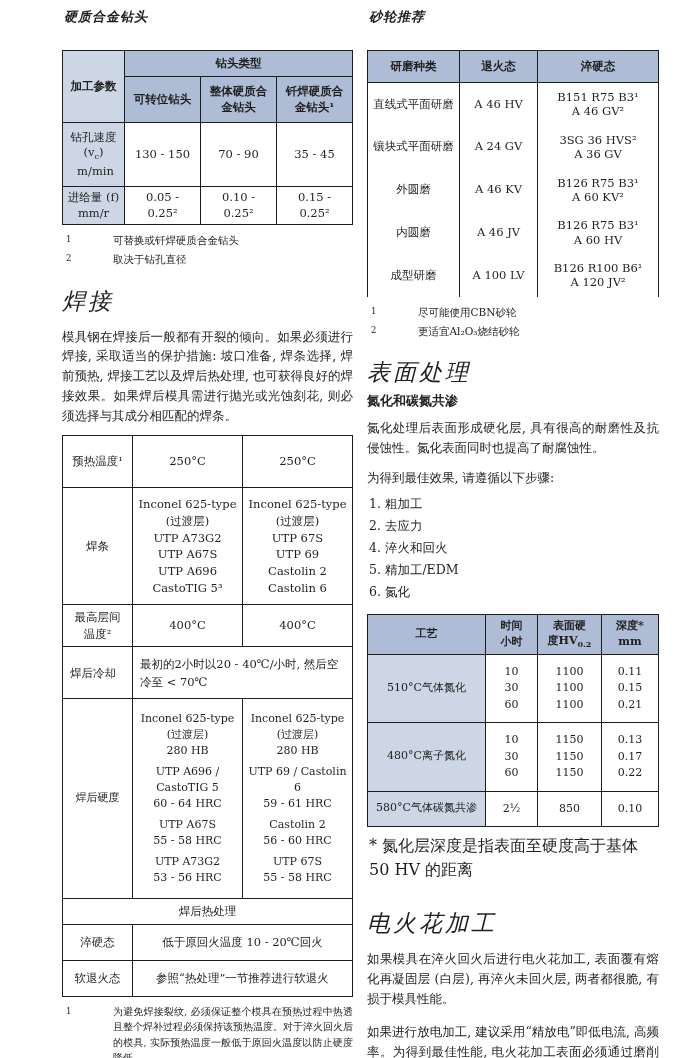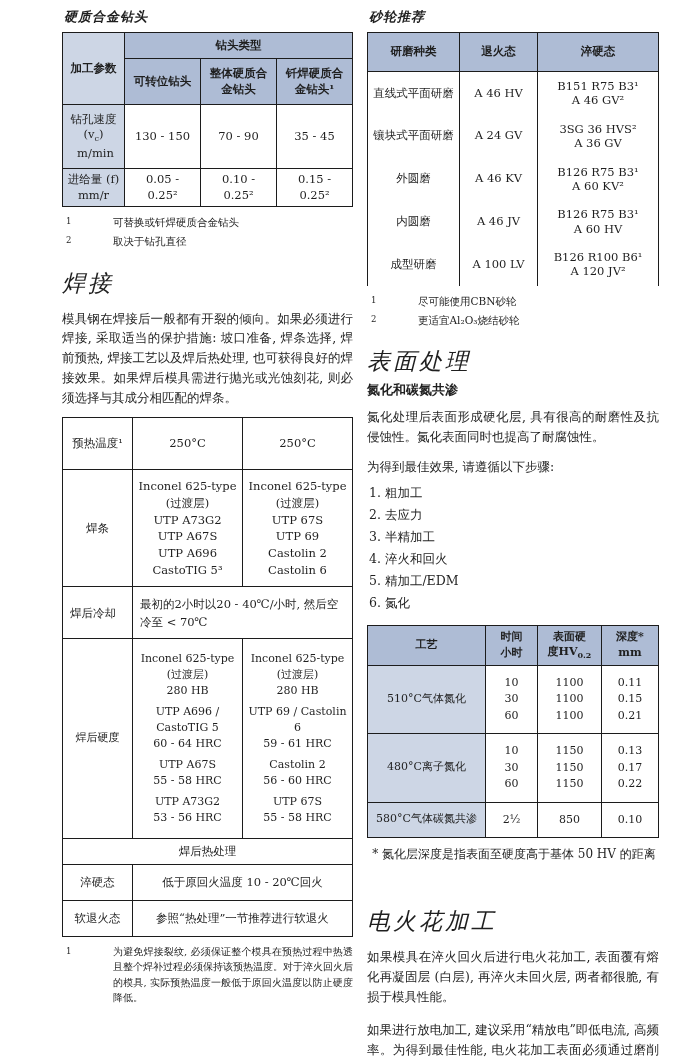--- a/index.html
+++ b/index.html
@@ -12,21 +12,21 @@
   body{
     width:673px;height:1058px;overflow:hidden;background:#ffffff;
     font-family:"DejaVu Serif","Liberation Serif",serif;
     color:var(--text);
   }
   .page{display:flex;gap:14px;padding:6px 14px 0 62px;}
   .col{display:flex;flex-direction:column;}
   .col-left{width:291px;flex:0 0 291px;}
   .col-right{width:292px;flex:0 0 292px;}
 
-  .tbl-title{font-size:13px;font-weight:700;font-style:italic;letter-spacing:1px;margin:2px 0 6px 2px;}
+  .tbl-title{font-size:13px;font-weight:700;font-style:italic;letter-spacing:1px;margin:2px 0 24px 2px;}
   h1.sect{font-size:23px;font-weight:500;letter-spacing:3px;font-style:italic;margin:16px 0 10px 0;}
   .subhead{font-family:"DejaVu Sans","Liberation Sans",sans-serif;font-size:13px;font-weight:700;margin:0 0 8px 0;}
   .body-text{font-size:12.5px;line-height:1.58;text-align:justify;margin-bottom:10px;}
 
   table.tbl{border-collapse:collapse;width:100%;table-layout:fixed;font-size:11.5px;}
   table.tbl td{border:1px solid var(--border);padding:3px 4px;vertical-align:middle;text-align:center;line-height:1.35;}
   td.hdr{background:var(--header-bg);font-weight:600;}
   td.lab{background:var(--label-bg);text-align:left;padding-left:6px;}
   td.plain-lab{text-align:left;padding-left:6px;}
   sub.small{font-size:8px;}
@@ -56,36 +56,36 @@
   .weld tr.cool td{height:52px;text-align:left;padding:4px 7px;line-height:1.6;}
   .weld tr.cool td.lab2{background:#fff;}
   .weld tr.hardn td{padding:7px 2px;font-size:11px;}
   .weld .grp{margin:5px 0;}
   .weld tr.pwht td{height:26px;}
   .weld tr.state td{height:36px;}
 
   
   .grind col.c0{width:92px;}
   .grind col.c1{width:78px;}
-  .grind tr.hd td{height:39px;}
+  .grind tr.hd td{height:32px;}
   .grind td.body{border-top:0;border-bottom:0;padding:7px 2px;}
   .grind td.body .line{line-height:1.25;}
 
   
   .nitride col.c0{width:118px;}
   .nitride col.c1{width:52px;}
   .nitride col.c2{width:64px;}
   .nitride tr.hd td{height:40px;font-size:11px;}
   .nitride td{font-size:11px;}
   .nitride tr.body td{padding:9px 2px;}
   .nitride td .line{line-height:1.5;}
 
   .steps{font-size:12.5px;line-height:1.6;margin:2px 0 10px 2px;}
   .steps .step{margin-bottom:2px;}
-  .star-note{font-size:12px;line-height:1.5;margin:7px 0 17px 2px;text-align:center;}
+  .star-note{font-size:16px;line-height:1.5;margin:7px 0 0 2px;}
   .edm-para{margin-bottom:14px;}
 </style>
 </head>
 <body>
 
 <div class="page">
 
   <div class="col col-left">
 
     <div class="tbl-title">硬质合金钻头</div>
@@ -167,20 +167,28 @@
             </td>
         <td>
               <div class="line">Inconel 625-type</div>
               <div class="line">(过渡层)</div>
               <div class="line">UTP 67S</div>
               <div class="line">UTP 69</div>
               <div class="line">Castolin 2</div>
               <div class="line">Castolin 6</div>
             </td>
       </tr>
+      <tr class="interpass">
+        <td class="plain-lab">
+              <div class="line">最高层间</div>
+              <div class="line">温度²</div>
+            </td>
+        <td>400°C</td>
+        <td>400°C</td>
+      </tr>
       <tr class="cool">
         <td class="plain-lab lab2">焊后冷却</td>
         <td colspan="2">最初的2小时以20 - 40℃/小时, 然后空冷至 &lt; 70℃</td>
       </tr>
       <tr class="hardn">
         <td class="plain-lab">焊后硬度</td>
         <td>
               <div class="grp">
                 <div class="line">Inconel 625-type</div>
                 <div class="line">(过渡层)</div>
@@ -312,21 +320,20 @@
         </div>
     </div>
 
     <h1 class="sect" style="margin-bottom:4px;font-style:italic;">表面处理</h1>
     <div class="subhead">氮化和碳氮共渗</div>
     <p class="body-text">氮化处理后表面形成硬化层, 具有很高的耐磨性及抗侵蚀性。氮化表面同时也提高了耐腐蚀性。</p>
     <p class="body-text" style="margin-bottom:4px;">为得到最佳效果, 请遵循以下步骤:</p>
     <div class="steps">
         <div class="step">1. 粗加工</div>
         <div class="step">2. 去应力</div>
-        <div class="step">3. 半精加工</div>
         <div class="step">4. 淬火和回火</div>
         <div class="step">5. 精加工/EDM</div>
         <div class="step">6. 氮化</div>
       </div>
 
     <table class="tbl nitride">
       <colgroup>
           <col class="c0">
           <col class="c1">
           <col class="c2">

